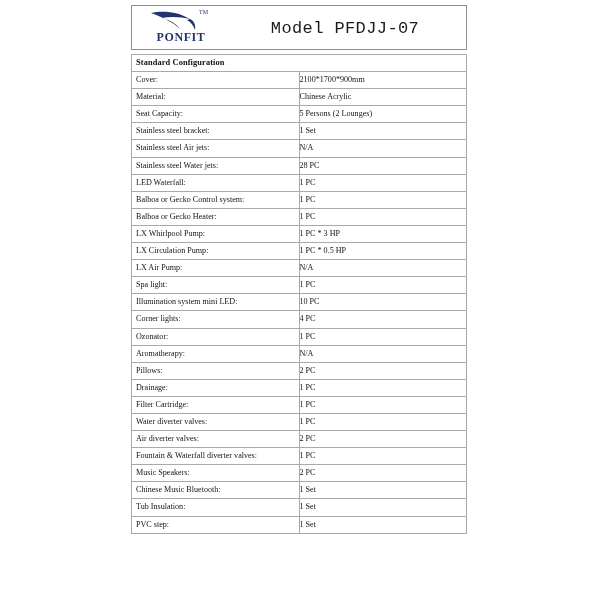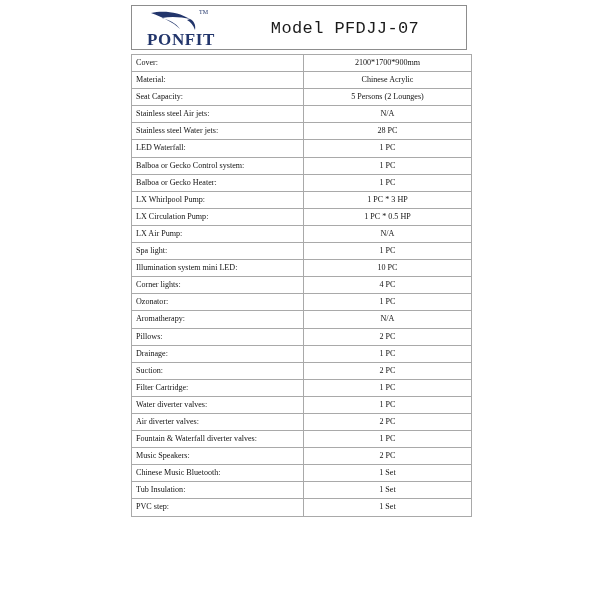--- a/index.html
+++ b/index.html
@@ -64,21 +64,21 @@
   }
 
   .logo-word {
     position: absolute;
     left: 0px;
     top: 21px;
     width: 80px;
     text-align: center;
     font-family: "Liberation Serif", "DejaVu Serif", serif;
     font-weight: bold;
-    font-size: 17px;
+    font-size: 12px;
     letter-spacing: 0.6px;
     color: #22356b;
   }
 
   .model-title {
     position: absolute;
     left: 100px;
     top: 13px;
     width: 226px;
     text-align: center;
@@ -114,21 +114,20 @@
     white-space: nowrap;
   }
 
   .spec-table td.col-label {
     width: 167px;
     text-align: left;
   }
 
   .spec-table td.col-value {
     width: 167px;
-    text-align: center;
     padding-left: 0;
   }
 
   .spec-table tr.section-row td {
     font-weight: bold;
     font-size: 8.4px;
     letter-spacing: 0.1px;
   }
 </style>
 </head>
@@ -146,33 +145,40 @@
           </svg>
         </div>
         <div class="logo-tm">TM</div>
         <div class="logo-word">PONFIT</div>
       </div>
       <div class="model-title">Model PFDJJ-07</div>
     </div>
 
     <table class="spec-table">
       <tbody id="spec-body">
+          <tr class="section-row">
+            <td class="col-label" colspan="2">Standard Configuration</td>
+          </tr>
           <tr>
             <td class="col-label">Cover:</td>
             <td class="col-value">2100*1700*900mm</td>
           </tr>
           <tr>
             <td class="col-label">Material:</td>
             <td class="col-value">Chinese Acrylic</td>
           </tr>
           <tr>
             <td class="col-label">Seat Capacity:</td>
             <td class="col-value">5  Persons (2 Lounges)</td>
           </tr>
           <tr>
+            <td class="col-label">Stainless steel bracket:</td>
+            <td class="col-value">1 Set</td>
+          </tr>
+          <tr>
             <td class="col-label">Stainless steel Air jets:</td>
             <td class="col-value">N/A</td>
           </tr>
           <tr>
             <td class="col-label">Stainless steel Water jets:</td>
             <td class="col-value">28 PC</td>
           </tr>
           <tr>
             <td class="col-label">LED Waterfall:</td>
             <td class="col-value">1 PC</td>
@@ -219,24 +225,20 @@
           </tr>
           <tr>
             <td class="col-label">Pillows:</td>
             <td class="col-value">2 PC</td>
           </tr>
           <tr>
             <td class="col-label">Drainage:</td>
             <td class="col-value">1 PC</td>
           </tr>
           <tr>
-            <td class="col-label">Suction:</td>
-            <td class="col-value">2 PC</td>
-          </tr>
-          <tr>
             <td class="col-label">Filter Cartridge:</td>
             <td class="col-value">1 PC</td>
           </tr>
           <tr>
             <td class="col-label">Water diverter valves:</td>
             <td class="col-value">1 PC</td>
           </tr>
           <tr>
             <td class="col-label">Air diverter valves:</td>
             <td class="col-value">2 PC</td>

